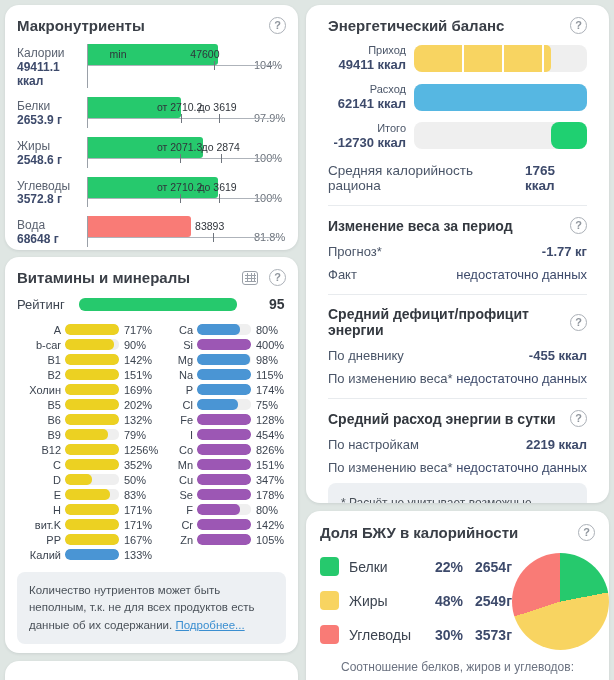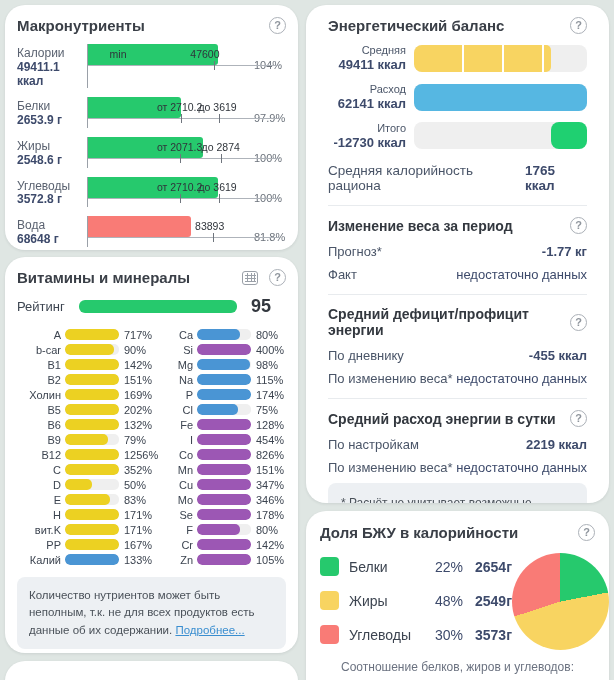--- a/index.html
+++ b/index.html
@@ -1,21 +1,21 @@
 <!DOCTYPE html>
 <html><head>
 <meta charset="utf-8">
 <style>
   html,body{margin:0;padding:0}
   body{
     width:614px;height:680px;position:relative;overflow:hidden;
     background:#dfe6e3;
     font-family:"Liberation Sans",sans-serif;
   }
-  .card{position:absolute;background:#fff;border-radius:20px;box-shadow:0 1px 3px rgba(30,40,50,.10);box-sizing:border-box;overflow:hidden}
+  .card{position:absolute;background:#fff;border-radius:14px;box-shadow:0 1px 3px rgba(30,40,50,.10);box-sizing:border-box;overflow:hidden}
   #card-macros{left:5px;top:5px;width:293px;height:245px;padding:12px}
   #card-vitamins{left:5px;top:257px;width:293px;height:396px;padding:12px}
   #card-stub-left{left:5px;top:661px;width:293px;height:40px}
   #card-energy{left:306px;top:5px;width:303px;height:498px;padding:12px 22px}
   #card-bju{left:306px;top:511px;width:303px;height:200px;padding:13px 14px}
 
   .card-head{display:flex;align-items:center;justify-content:space-between;margin-bottom:10px}
   .card-title{font-size:15px;font-weight:700;color:#3a3f47}
   .head-right{display:flex;align-items:center}
   .qicon{width:17px;height:17px;border:1.5px solid #abb0b7;border-radius:50%;color:#8f959d;
@@ -40,21 +40,21 @@
   .m-tick{position:absolute;top:17px;width:1px;height:9px;background:#6f757d;z-index:1}
   .m-sub{position:relative;height:17px}
   .m-sublab{position:absolute;top:1px;transform:translateX(-50%);font-size:10.5px;color:#2f343b;white-space:nowrap}
   .m-subtick{position:absolute;top:13px;width:1px;height:4px;background:#6f757d}
   .m-pct{font-size:11px;color:#6c737c;padding-left:8px;padding-top:15px;white-space:nowrap}
 
   
   .rating{display:flex;align-items:center;margin:2px 0 10px}
   .rating-label{font-size:13px;color:#3c4450;width:62px;flex:none}
   .rating-bar{width:158px;height:13px;border-radius:6px;flex:none}
-  .rating-val{font-size:18px;font-weight:700;color:#33383f;margin-left:14px}
+  .rating-val{font-size:14px;font-weight:700;color:#33383f;margin-left:32px}
   .v-grid{display:flex}
   .v-col.l{width:148px}
   .v-col.r{flex:1}
   .v-row{display:flex;align-items:center;height:15px}
   .v-n{text-align:right;font-size:11px;color:#3c4450;padding-right:4px;white-space:nowrap;flex:none}
   .v-n.l{width:44px}
   .v-n.r{width:28px}
   .v-track{width:54px;height:11px;background:#efefef;border-radius:5px;position:relative;overflow:hidden;flex:none}
   .v-fill{position:absolute;left:0;top:0;height:100%;border-radius:5px}
   .v-p{font-size:11px;color:#3c4450;margin-left:5px;white-space:nowrap}
@@ -79,21 +79,21 @@
   .e-drow-value{color:#3d4a6b;font-weight:700;white-space:nowrap}
   .e-drow-value.muted{font-weight:500}
   .e-note{background:#edf0f3;border-radius:8px;padding:11px 13px;font-size:12px;line-height:1.5;color:#4a5159;margin-top:8px}
 
   
   .bju-body{display:flex;align-items:flex-start}
   .bju-legend{flex:1;padding-top:6px}
   .bju-row{display:flex;align-items:center;margin-bottom:15px}
   .bju-sq{width:19px;height:19px;border-radius:4px;margin-right:10px;flex:none}
   .bju-name{font-size:14px;color:#3c4450;width:78px}
-  .bju-pct{font-size:14px;font-weight:400;color:#3d4a6b;width:36px;text-align:right;margin-right:12px}
+  .bju-pct{font-size:14px;font-weight:700;color:#3d4a6b;width:36px;text-align:right;margin-right:12px}
   .bju-g{font-size:14px;font-weight:700;color:#3d4a6b}
   .pie{width:97px;height:97px;border-radius:50%;flex:none;margin-top:2px}
   .bju-footer{text-align:center;font-size:12px;color:#6b7280;line-height:1.45}
 </style>
 </head>
 <body>
 
 <div class="card" id="card-macros">
   <div class="card-head">
     <span class="card-title">Макронутриенты</span>
@@ -387,27 +387,20 @@
           <span class="v-p">151%</span>
         </div>
         <div class="v-row">
           <span class="v-n r">Cu</span>
           <span class="v-track">
             <span class="v-fill" style="width:100%;background:#9c57b4"></span>
           </span>
           <span class="v-p">347%</span>
         </div>
         <div class="v-row">
-          <span class="v-n r">Mo</span>
-          <span class="v-track">
-            <span class="v-fill" style="width:100%;background:#9c57b4"></span>
-          </span>
-          <span class="v-p">346%</span>
-        </div>
-        <div class="v-row">
           <span class="v-n r">Se</span>
           <span class="v-track">
             <span class="v-fill" style="width:100%;background:#9c57b4"></span>
           </span>
           <span class="v-p">178%</span>
         </div>
         <div class="v-row">
           <span class="v-n r">F</span>
           <span class="v-track">
             <span class="v-fill" style="width:80%;background:#9c57b4"></span>
@@ -439,21 +432,21 @@
 <div class="card" id="card-stub-left"></div>
 
 <div class="card" id="card-energy">
   <div class="card-head">
     <span class="card-title">Энергетический баланс</span>
     <span class="qicon">?</span>
   </div>
   <div id="energy-bars">
       <div class="e-bar-row">
     <div class="e-lab">
-          <div class="e-lab-name">Средняя</div>
+          <div class="e-lab-name">Приход</div>
           <div class="e-lab-val">49411 ккал</div>
         </div>
     <div class="e-track">
           <div class="e-fill" style="width:79%;background:#f8d461;left:0;border-radius:8px 5px 5px 8px"></div>
           <span class="e-seg" style="left:28%"></span>
           <span class="e-seg" style="left:51%"></span>
           <span class="e-seg" style="left:74%"></span>
         </div>
       </div>
       <div class="e-bar-row">

